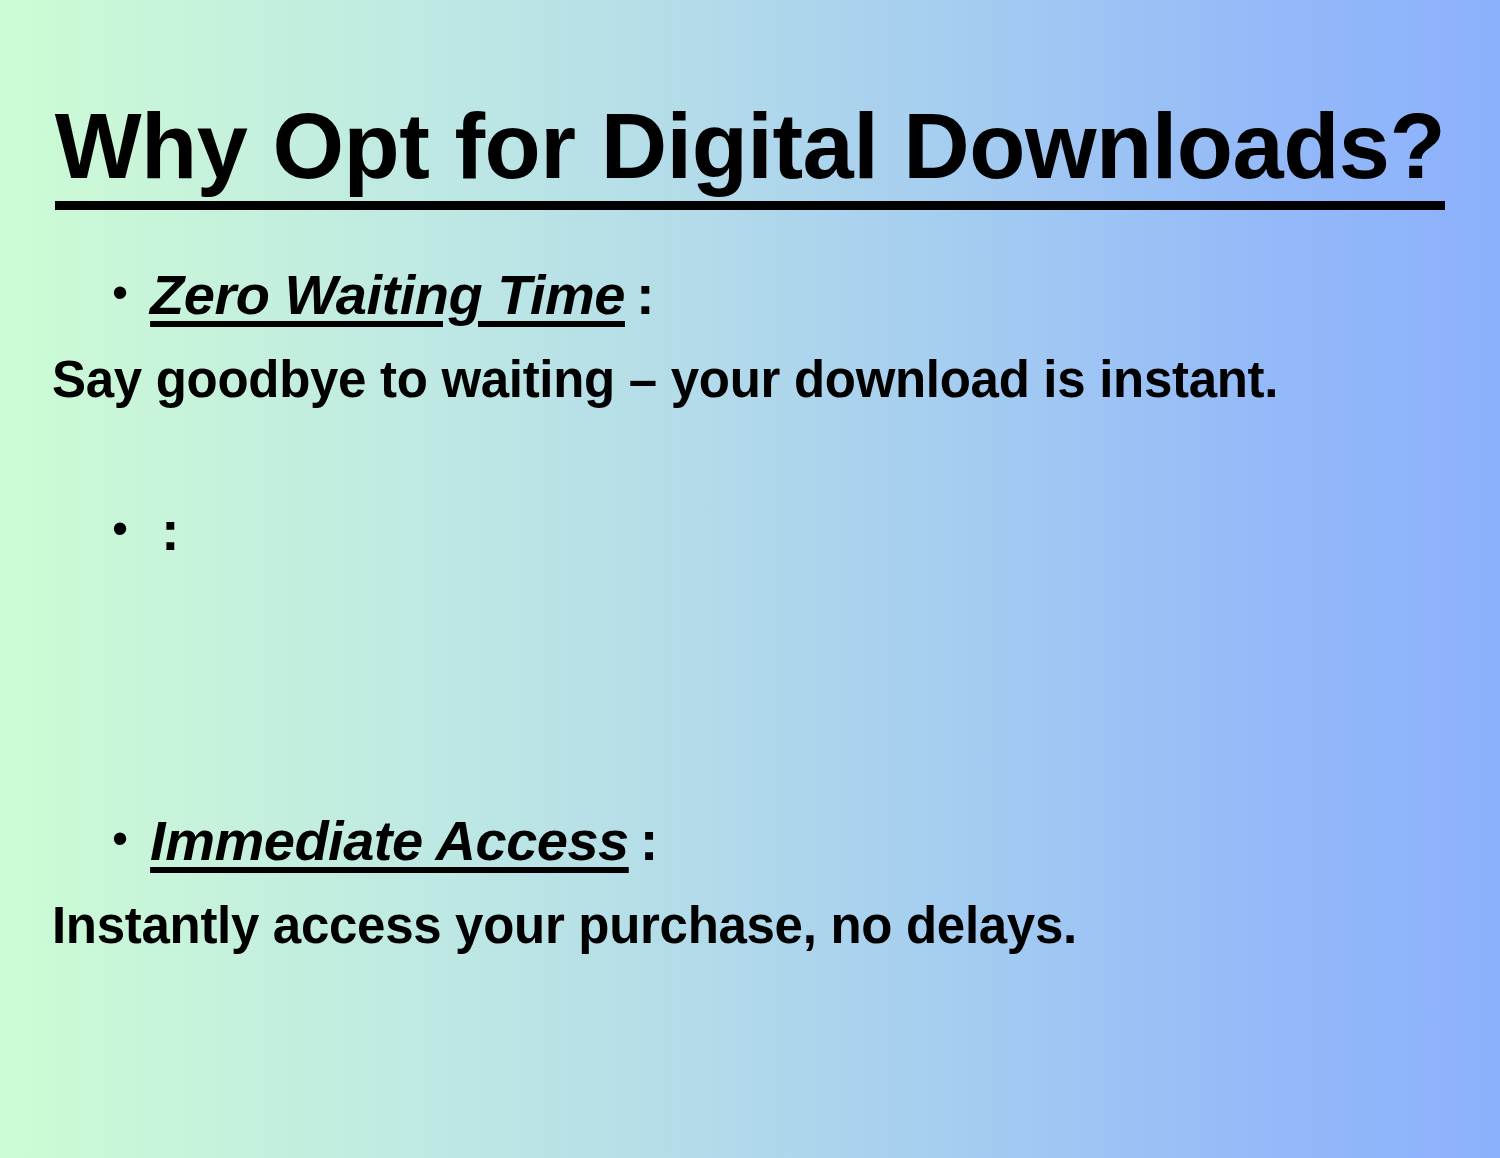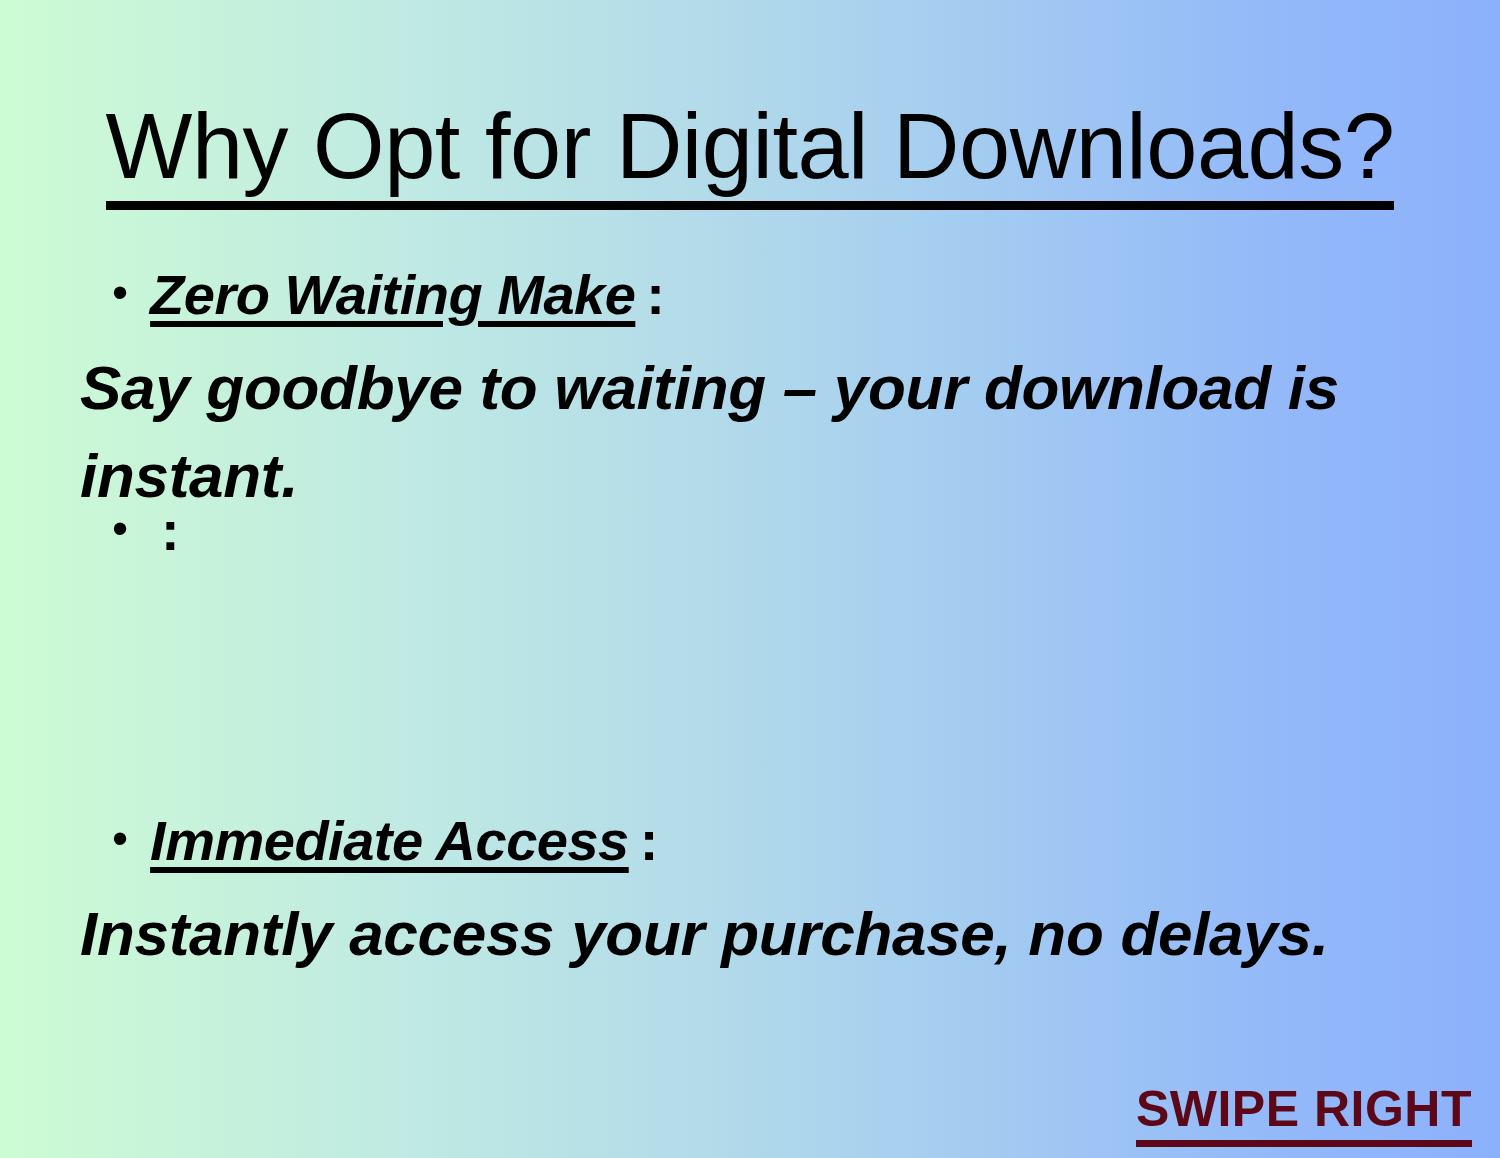--- a/index.html
+++ b/index.html
@@ -28,21 +28,21 @@
   }
 
   
   #title {
     position: absolute;
     left: 0;
     top: 36px;
     width: 1500px;
     text-align: center;
     font-size: 92px;
-    font-weight: normal;
+    font-weight: bold;
     line-height: 1.05;
     color: #000000;
     letter-spacing: -0.5px;
     white-space: nowrap;
   }
   #title .ul {
     border-bottom: 9px solid #000;
     padding-bottom: 4px;
   }
 
@@ -77,29 +77,28 @@
     text-underline-offset: 7px;
     letter-spacing: -0.5px;
   }
   .colon {
     font-weight: bold;
     font-style: normal;
     text-decoration: none;
     margin-left: 11px;
   }
   .body-text {
-    padding-left: 80px;
+    padding-left: 52px;
     padding-top: 16px;
-    font-size: 62px;
+    font-size: 51px;
     font-weight: bold;
     line-height: 1.42;
     color: #000;
     max-width: 1360px;
     letter-spacing: -0.3px;
-    font-style: italic;
   }
 
   #block-0 { top: 262px; }
   #block-1 { top: 498px; }
   #block-2 { top: 808px; }
 
   
   #swipe {
     position: absolute;
     right: 28px;
@@ -120,21 +119,21 @@
 
 <div id="slide">
 
   <h1 id="title">
     <span class="ul">Why Opt for Digital Downloads?</span>
   </h1>
 
   <div class="block" id="block-0">
     <div class="bullet-line">
       <span class="dot">•</span>
-      <span class="heading">Zero Waiting Make</span>
+      <span class="heading">Zero Waiting Time</span>
       <span class="colon">:</span>
     </div>
     <div class="body-text">Say goodbye to waiting – your download is instant.</div>
   </div>
 
   <div class="block" id="block-1">
     <div class="bullet-line">
       <span class="dot">•</span>
       <span class="colon">:</span>
     </div>
@@ -142,17 +141,14 @@
 
   <div class="block" id="block-2">
     <div class="bullet-line">
       <span class="dot">•</span>
       <span class="heading">Immediate Access</span>
       <span class="colon">:</span>
     </div>
     <div class="body-text">Instantly access your purchase, no delays.</div>
   </div>
 
-  <div id="swipe">
-    <span class="ul2">SWIPE RIGHT</span>
-  </div>
 
 </div>
 
 </body></html>

